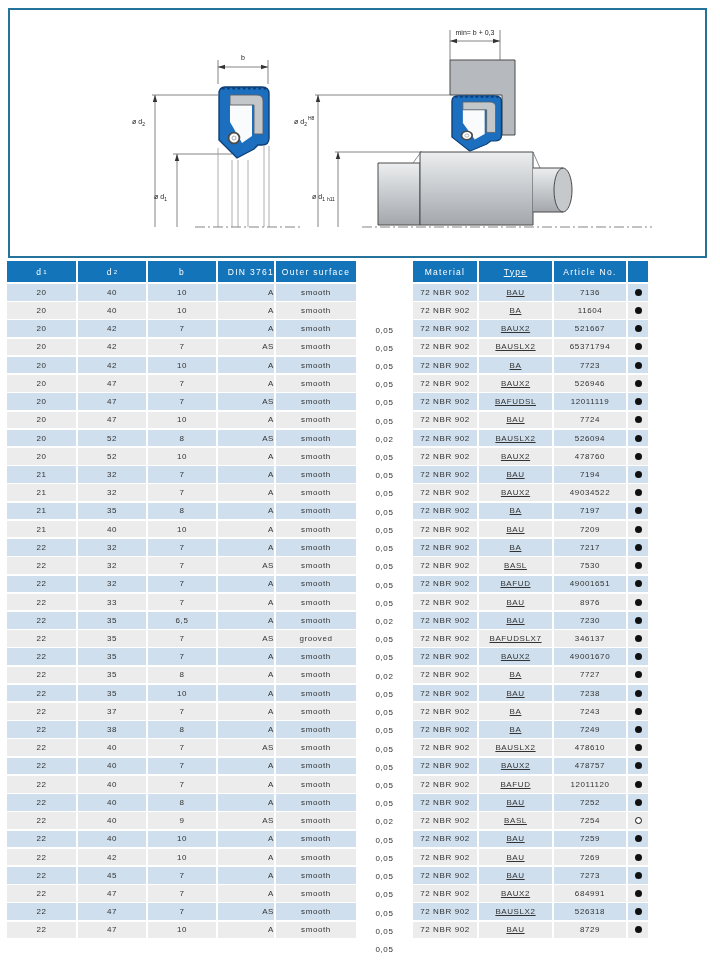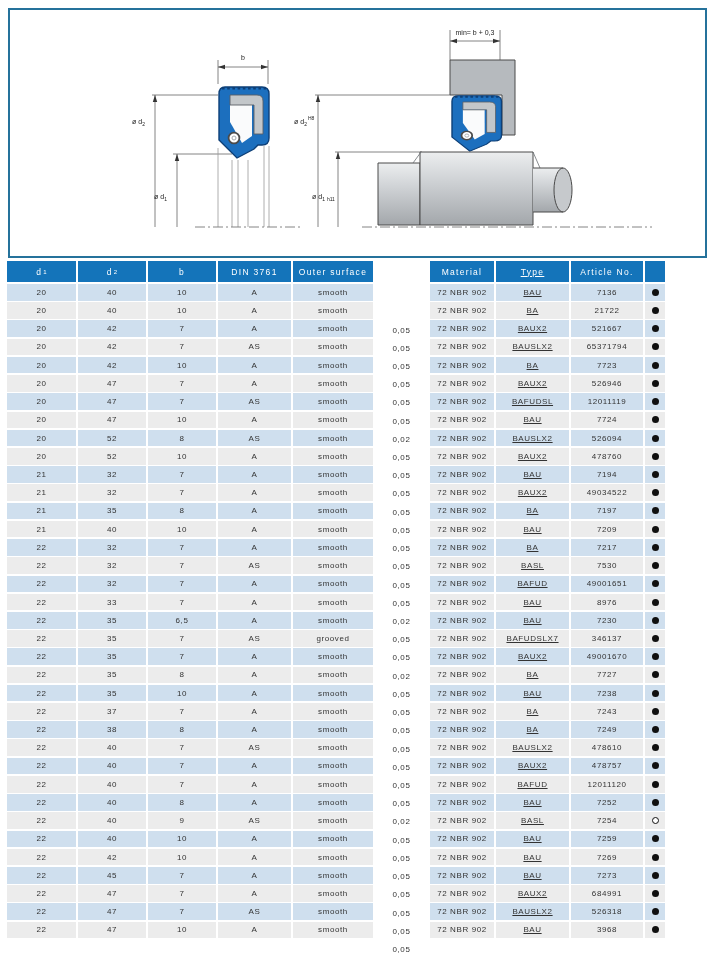--- a/index.html
+++ b/index.html
@@ -15,21 +15,21 @@
   .th{background:var(--header_blue,#1474ba);color:#fff;font-size:8.5px;letter-spacing:1.3px;
       display:flex;align-items:center;justify-content:center;margin-right:2px;box-sizing:border-box;}
   .th sub{font-size:6px;letter-spacing:0;margin-left:1px;}
   .th:last-child{margin-right:0;}
   .tr{display:flex;height:16.6px;margin-bottom:1.63px;}
   .td{font-size:8px;color:#333;letter-spacing:0.6px;display:flex;align-items:center;
       justify-content:center;margin-right:2px;box-sizing:border-box;white-space:nowrap;}
   .td:last-child{margin-right:0;}
   .tr:nth-child(odd) .td{background:var(--row_blue,#cfdfee);}
   .tr:nth-child(even) .td{background:var(--row_gray,#ececec);}
-  .c0{width:69px;} .c1{width:68px;} .c2{width:68px;} .c3{width:73px;} .c4{width:80px;}
+  .c0{width:69px;} .c1{width:68px;} .c2{width:68px;} .c3{width:56px;justify-content:flex-end;} .c4{width:80px;}
   .c5{width:53px;margin-top:46px;} .c6{width:64px;} .c7{width:73px;text-decoration:underline;} .c8{width:72px;} .c9{width:20px;}
   .dot{width:7px;height:7px;border-radius:50%;background:#101010;box-sizing:border-box;}
   .dot.open{background:#fff;border:1.2px solid #101010;}
 </style>
 </head>
 <body>
 
 <div class="page">
 
   <div class="diagram-box">
@@ -164,21 +164,21 @@
         </div>
         <div class="tr">
           <div class="td c0">20</div>
           <div class="td c1">40</div>
           <div class="td c2">10</div>
           <div class="td c3">A</div>
           <div class="td c4">smooth</div>
           <div class="td c5">0,05</div>
           <div class="td c6">72 NBR 902</div>
           <div class="td c7">BA</div>
-          <div class="td c8">21722</div>
+          <div class="td c8">11604</div>
           <div class="td c9">
             <span class="dot"></span>
           </div>
         </div>
         <div class="tr">
           <div class="td c0">20</div>
           <div class="td c1">42</div>
           <div class="td c2">7</div>
           <div class="td c3">A</div>
           <div class="td c4">smooth</div>
@@ -640,21 +640,21 @@
         </div>
         <div class="tr">
           <div class="td c0">22</div>
           <div class="td c1">47</div>
           <div class="td c2">10</div>
           <div class="td c3">A</div>
           <div class="td c4">smooth</div>
           <div class="td c5">0,05</div>
           <div class="td c6">72 NBR 902</div>
           <div class="td c7">BAU</div>
-          <div class="td c8">3968</div>
+          <div class="td c8">8729</div>
           <div class="td c9">
             <span class="dot"></span>
           </div>
         </div>
       </div>
   </div>
 
 </div>
 
 </body></html>

